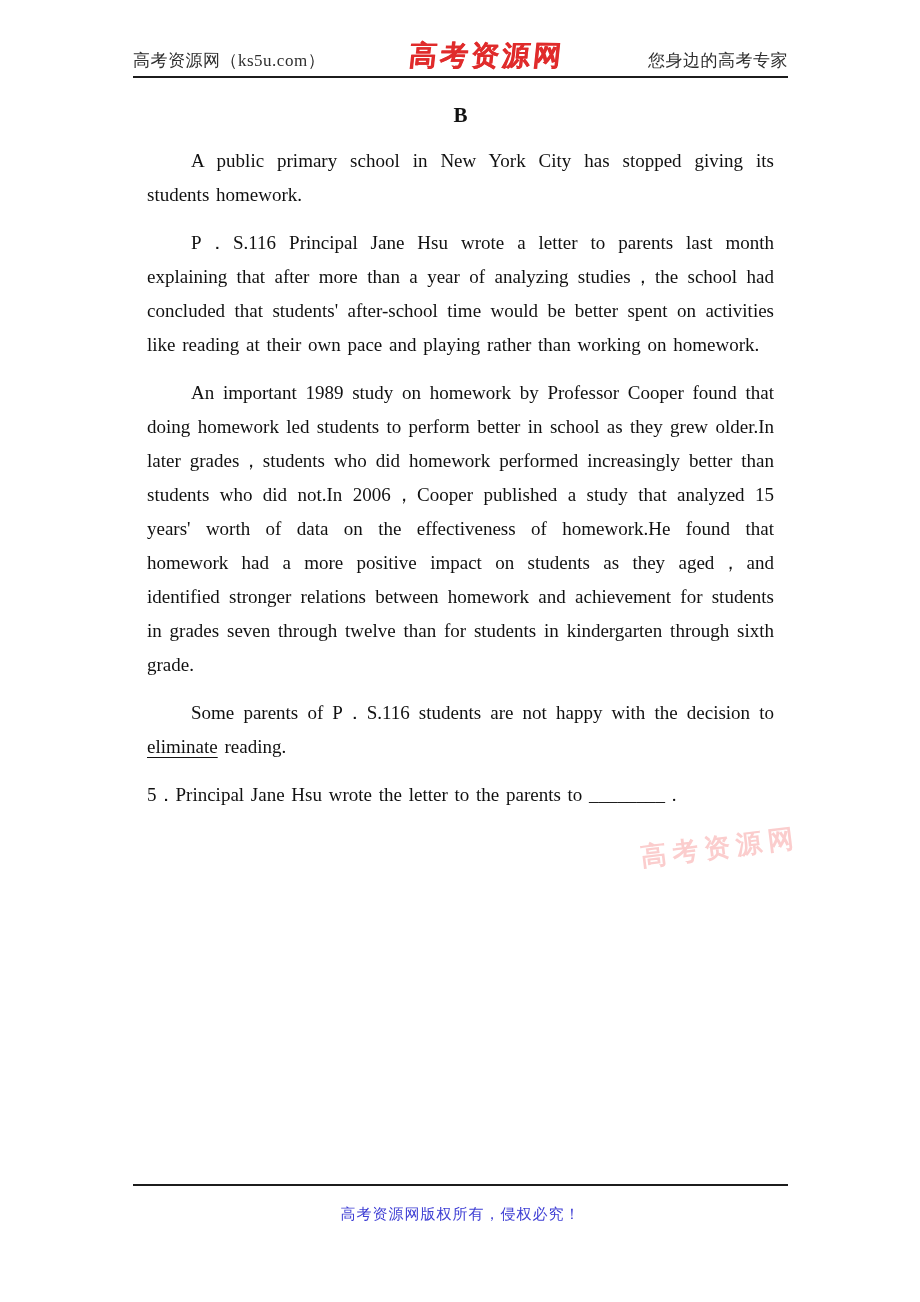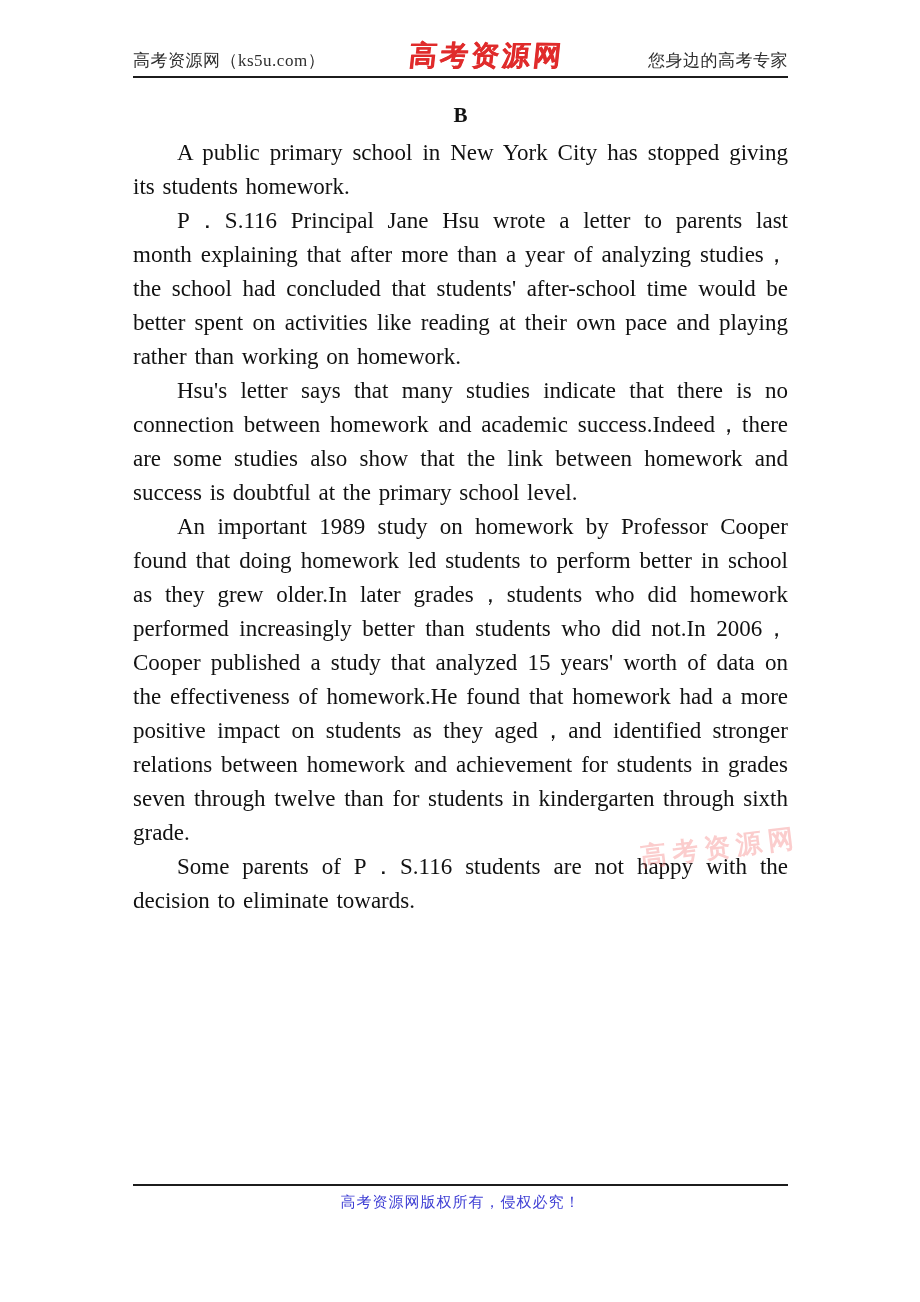--- a/index.html
+++ b/index.html
@@ -48,32 +48,32 @@
     top: 100px;
   }
   .doc-title {
     text-align: center;
     font-weight: bold;
     font-size: 21px;
     line-height: 30px;
     margin-bottom: 6px;
   }
   .body p {
-    margin: 0;
-    font-size: 23px;
+    margin: 14px;
+    font-size: 19px;
     line-height: 34px;
     text-align: justify;
     text-indent: 44px;
     word-spacing: 2px;
   }
   .body p.question {
     text-indent: 0;
     text-align: left;
   }
-  .u { text-underline-offset: 4px; }
+  .u { text-decoration: underline; text-underline-offset: 4px; }
   
   .watermark {
     position: absolute;
     left: 640px;
     top: 830px;
     font-size: 26px;
     font-weight: bold;
     letter-spacing: 6px;
     color: rgba(242, 100, 100, 0.32);
     transform: rotate(-7deg);
@@ -81,21 +81,21 @@
     white-space: nowrap;
   }
   
   .footer {
     position: absolute;
     left: 133px;
     right: 132px;
     top: 1184px;
     border-top: 2px solid #1c1c1c;
     text-align: center;
-    padding-top: 7px;
+    padding-top: 19px;
   }
   .footer-text {
     font-size: 15px;
     color: #3e3ed4;
     letter-spacing: 1px;
   }
 </style>
 </head>
 <body>
 
@@ -105,26 +105,26 @@
     <span class="header-left">高考资源网（ks5u.com）</span>
     <span class="header-logo">高考资源网</span>
     <span class="header-right">您身边的高考专家</span>
   </div>
 
   <div class="body">
     <div class="doc-title">B</div>
 
     <p>A public primary school in New York City has stopped giving its students homework.</p>
     <p>P．S.116 Principal Jane Hsu wrote a letter to parents last month explaining that after more than a year of analyzing studies，the school had concluded that students' after-school time would be better spent on activities like reading at their own pace and playing rather than working on homework.</p>
-    <p>Hsu's letter says that many studies indicate that there is no connection between homework and academic success.Indeed，there are some studies also show that the link between homework and success is doubtful at the primary school level.</p>
     <p>An important 1989 study on homework by Professor Cooper found that doing homework led students to perform better in school as they grew older.In later grades，students who did homework performed increasingly better than students who did not.In 2006，Cooper published a study that analyzed 15 years' worth of data on the effectiveness of homework.He found that homework had a more positive impact on students as they aged，and identified stronger relations between homework and achievement for students in grades seven through twelve than for students in kindergarten through sixth grade.</p>
 
-    <p><span>Some parents of P．S.116 students are not happy with the decision to </span><span class="u">eliminate</span><span> towards.</span></p>
+    <p><span>Some parents of P．S.116 students are not happy with the decision to </span><span class="u">eliminate</span><span> reading.</span></p>
 
 
+    <p class="question">5．Principal Jane Hsu wrote the letter to the parents to ________ .</p>
   </div>
 
   <div class="watermark">高考资源网</div>
 
   <div class="footer">
     <span class="footer-text">高考资源网版权所有，侵权必究！</span>
   </div>
 
 </div>
 

